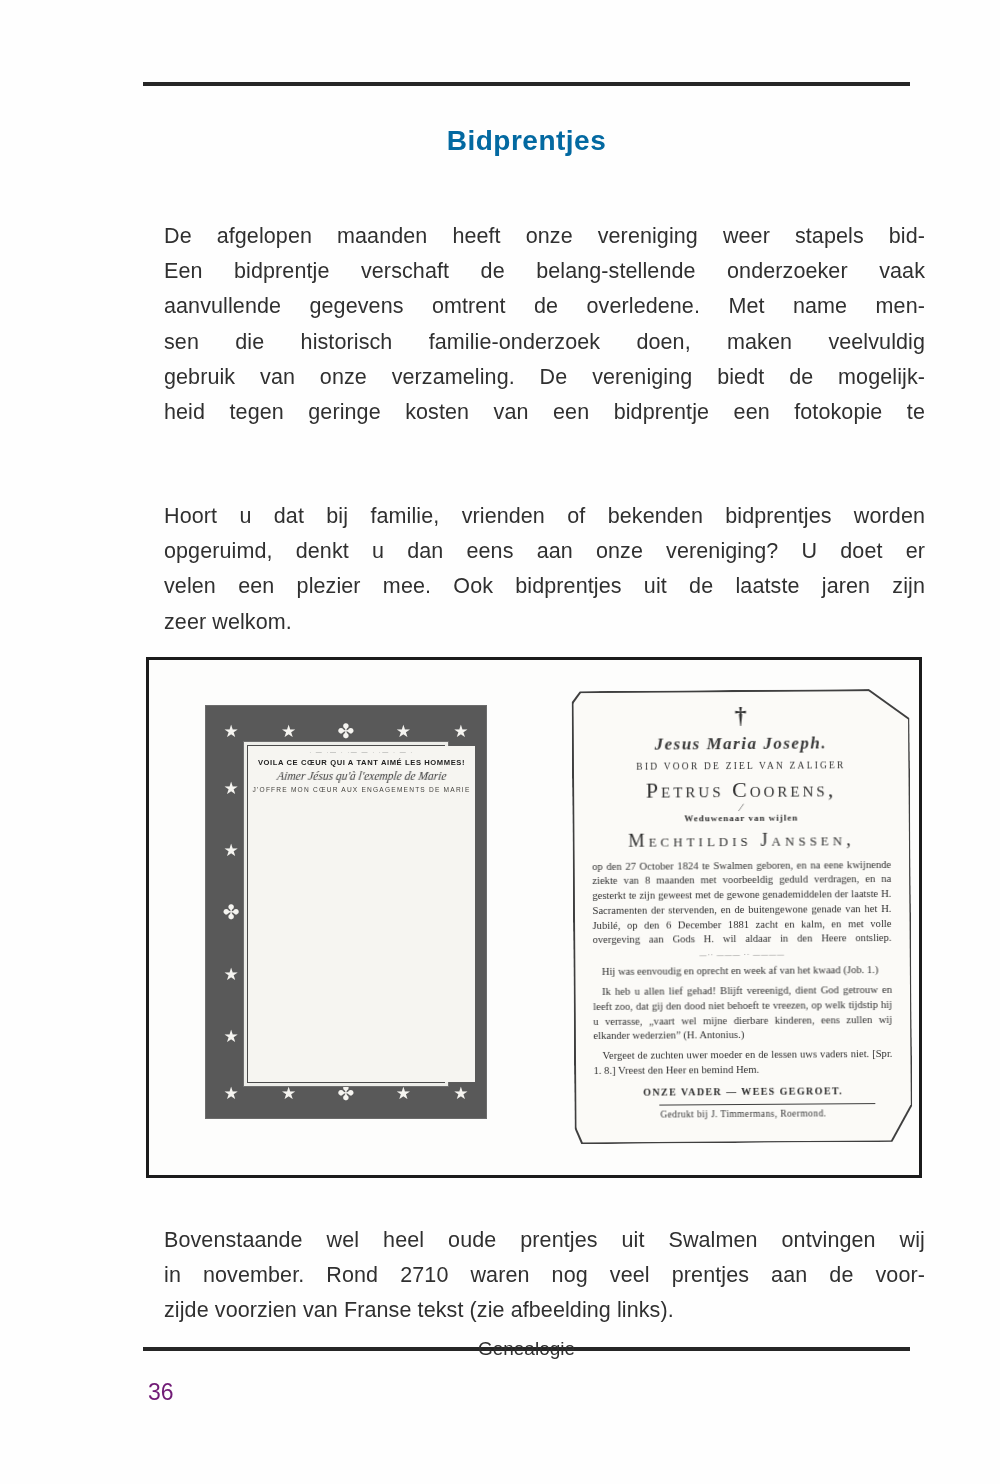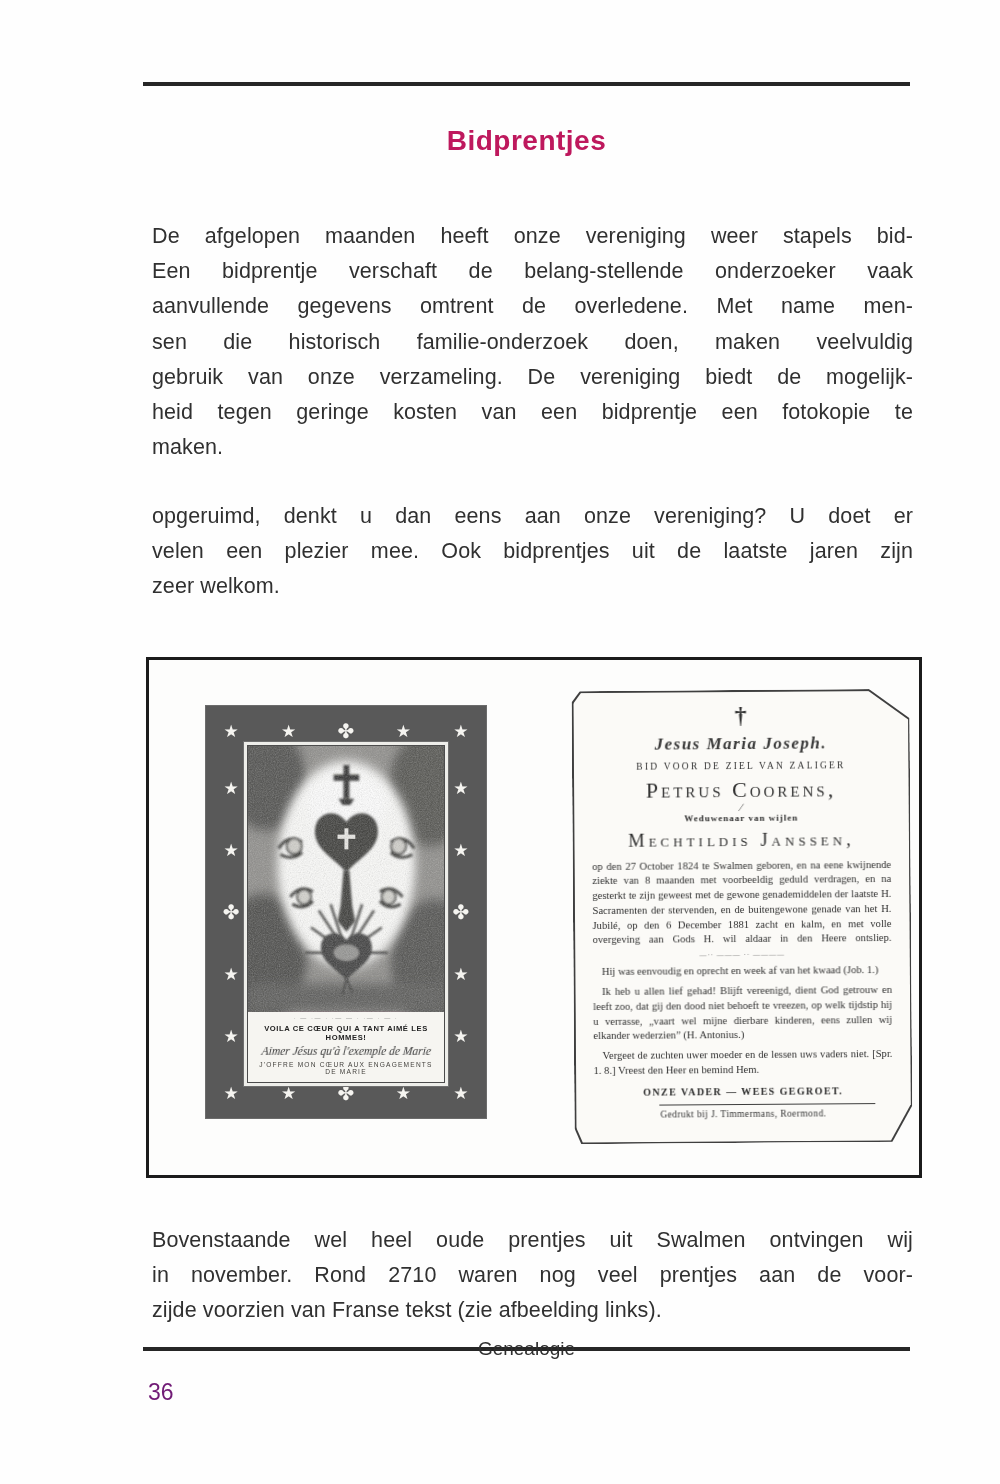--- a/index.html
+++ b/index.html
@@ -14,26 +14,26 @@
   .rule {
     position:absolute; left:143px; width:767px; height:4px;
     background:#262626;
   }
   #top-rule { top:82px; }
   #footer-rule { top:1347px; }
 
   #page-title {
     position:absolute; left:143px; top:106px; width:767px;
     text-align:center; font-size:28px; font-weight:bold;
-    letter-spacing:0.5px; color:#be185d;
+    letter-spacing:0.5px; color:#0369a1;
     filter:blur(0.25px);
   }
 
   .body-par {
-    position:absolute; left:152px; width:761px;
+    position:absolute; left:164px; width:761px;
     font-size:21.5px; line-height:35.2px; color:#303030;
     letter-spacing:0.1px;
     filter:blur(0.25px);
   }
   #paragraph-1 { top:219px; }
   #paragraph-2 { top:499px; }
   #paragraph-3 { top:1223px; }
   .jline { text-align:justify; text-align-last:justify; white-space:normal; }
   .jline-last { text-align-last:left; }
 
@@ -54,21 +54,21 @@
     color:#f5f4f0; filter:blur(0.3px);
   }
   .deco.star { font-size:17px; }
   .deco.cross { font-size:20px; }
 
   #holy-picture-panel {
     position:absolute; left:14.5%; right:14.5%; top:9.5%; bottom:8.5%;
     background:#ec4899;
     border:1px solid #4c4c4c;
     box-shadow:0 0 0 3px #eeeeea, 0 0 0 4px #6e6e6e;
-    display:flex; flex-direction:column;align-items:center;
+    display:flex; flex-direction:row;
   }
   #sacred-heart-illustration { flex:1 1 auto; min-height:0; display:block; width:100%;
     filter:blur(0.4px) contrast(1.02); }
   #left-captions { flex:0 0 auto; padding:3px 5px 7px; text-align:center; background:#f6f5f1; }
   #credit-line { font-size:6px; color:#8a8a8a; letter-spacing:1.5px; filter:blur(0.6px); }
   #caption-main {
     font-size:7.6px; font-weight:bold; color:#222; letter-spacing:0.6px;
     margin-top:3px; filter:blur(0.35px);
     font-family:"Liberation Sans", sans-serif;
   }
@@ -141,24 +141,24 @@
 
 <h1 id="page-title">Bidprentjes</h1>
 
 <div id="paragraph-1" class="body-par">
     <div class="jline">De afgelopen maanden heeft onze vereniging weer stapels bid-</div>
     <div class="jline">Een bidprentje verschaft de belang-stellende onderzoeker vaak</div>
     <div class="jline">aanvullende gegevens omtrent de overledene. Met name men-</div>
     <div class="jline">sen die historisch familie-onderzoek doen, maken veelvuldig</div>
     <div class="jline">gebruik van onze verzameling. De vereniging biedt de mogelijk-</div>
     <div class="jline">heid tegen geringe kosten van een bidprentje een fotokopie te</div>
-    <div class="jline jline-last">maken.</div>
   </div>
 
 <div id="paragraph-2" class="body-par">
+    <div class="jline">Hoort u dat bij familie, vrienden of bekenden bidprentjes worden</div>
     <div class="jline">opgeruimd, denkt u dan eens aan onze vereniging? U doet er</div>
     <div class="jline">velen een plezier mee. Ook bidprentjes uit de laatste jaren zijn</div>
     <div class="jline jline-last">zeer welkom.</div>
   </div>
 
 <div id="figure-frame">
 
   <div id="prayer-card-left">
     <div id="deco-layer">
         <span class="deco star" style="left: 9%; top: 6%;">★</span>

